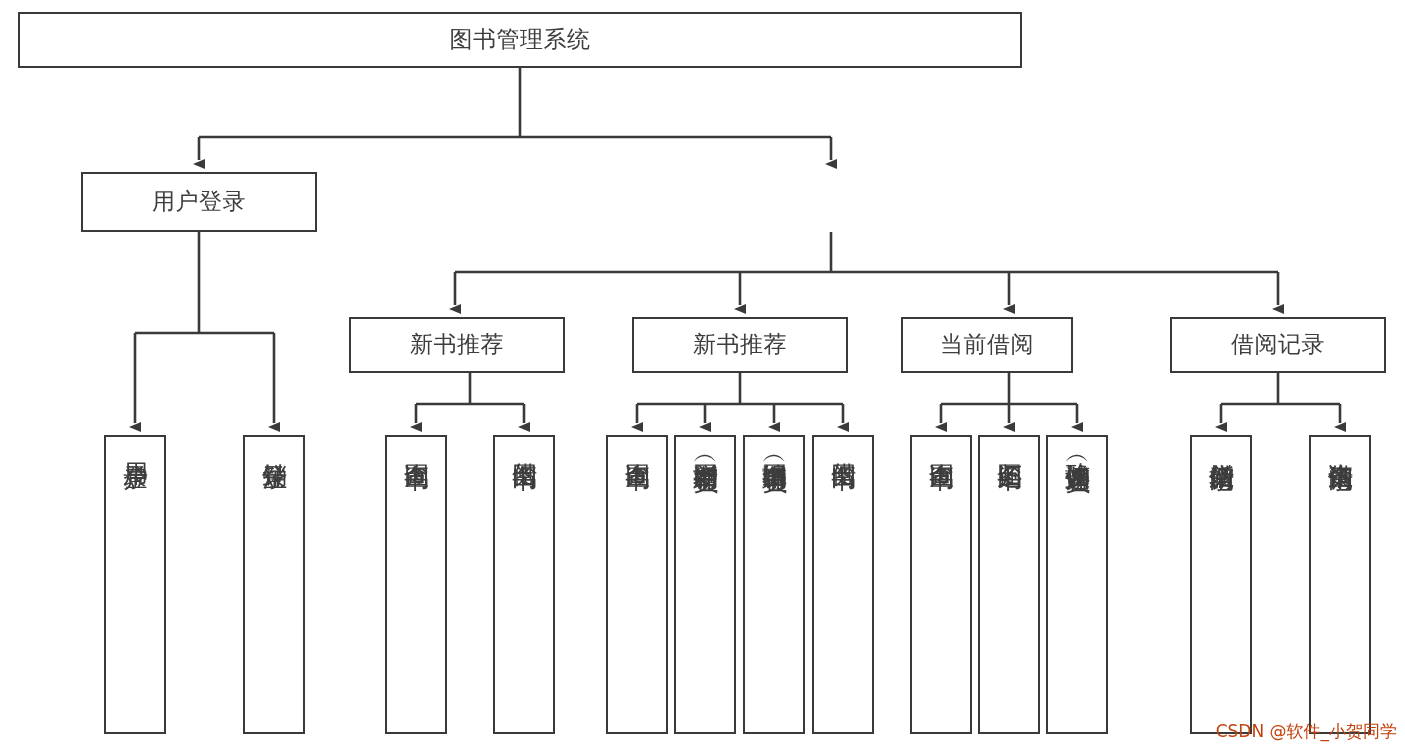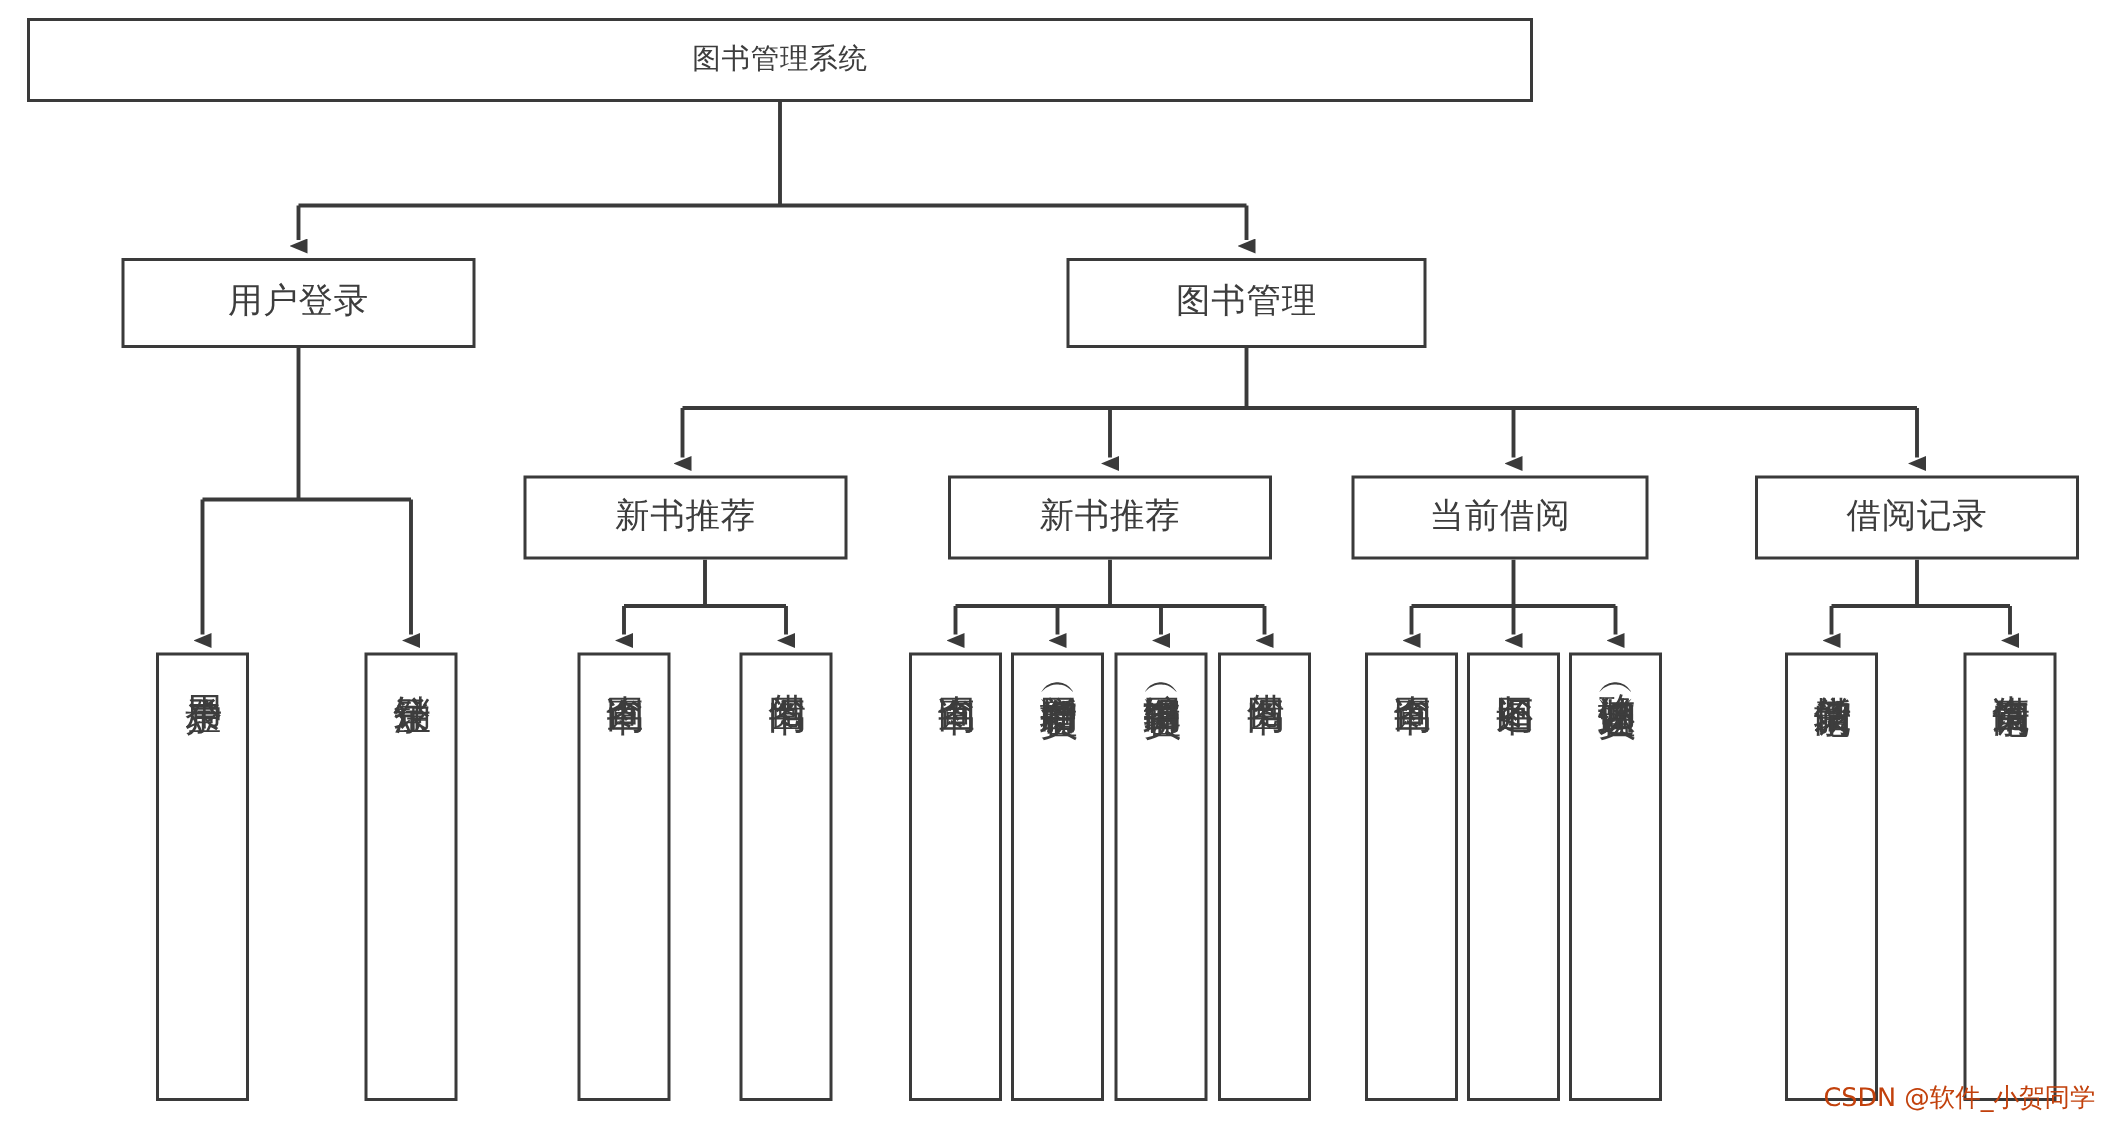--- a/index.html
+++ b/index.html
@@ -42,21 +42,21 @@
     text-align: center;
     line-height: 1.12;
     color: #3d3d3d;
     letter-spacing: 0.5px;
   }
   .node.horizontal .label {
     font-size: 23px;
     white-space: nowrap;
   }
   .node.root .label {
-    font-size: 19px;
+    font-size: 23px;
   }
   .node.vertical {
     align-items: flex-start;
     justify-content: center;
     padding-top: 6px;
   }
   .node.vertical .label {
     writing-mode: vertical-rl;
     text-orientation: upright;
     font-size: 25px;
@@ -132,31 +132,28 @@
     </g>
   </svg>
 
   <div class="node root horizontal" style="left:18px; top:12px; width:1004px; height:56px;">
     <span class="label">图书管理系统</span>
   </div>
 
   <div class="node horizontal" style="left:81px; top:172px; width:236px; height:60px;">
     <span class="label">用户登录</span>
   </div>
-  <div class="node horizontal" style="left:711px; top:172px; width:240px; height:60px;">
-    <span class="label">图书管理</span>
-  </div>
 
   <div class="node horizontal" style="left:349px; top:317px; width:216px; height:56px;">
     <span class="label">新书推荐</span>
   </div>
   <div class="node horizontal" style="left:632px; top:317px; width:216px; height:56px;">
     <span class="label">新书推荐</span>
   </div>
-  <div class="node horizontal" style="left:901px; top:317px; width:198px; height:56px;">
+  <div class="node horizontal" style="left:901px; top:317px; width:172px; height:56px;">
     <span class="label">当前借阅</span>
   </div>
   <div class="node horizontal" style="left:1170px; top:317px; width:216px; height:56px;">
     <span class="label">借阅记录</span>
   </div>
 
   <div class="node vertical" style="left:104px; top:435px; width:62px; height:299px;">
     <span class="label">用户登录</span>
   </div>
   <div class="node vertical" style="left:243px; top:435px; width:62px; height:299px;">

